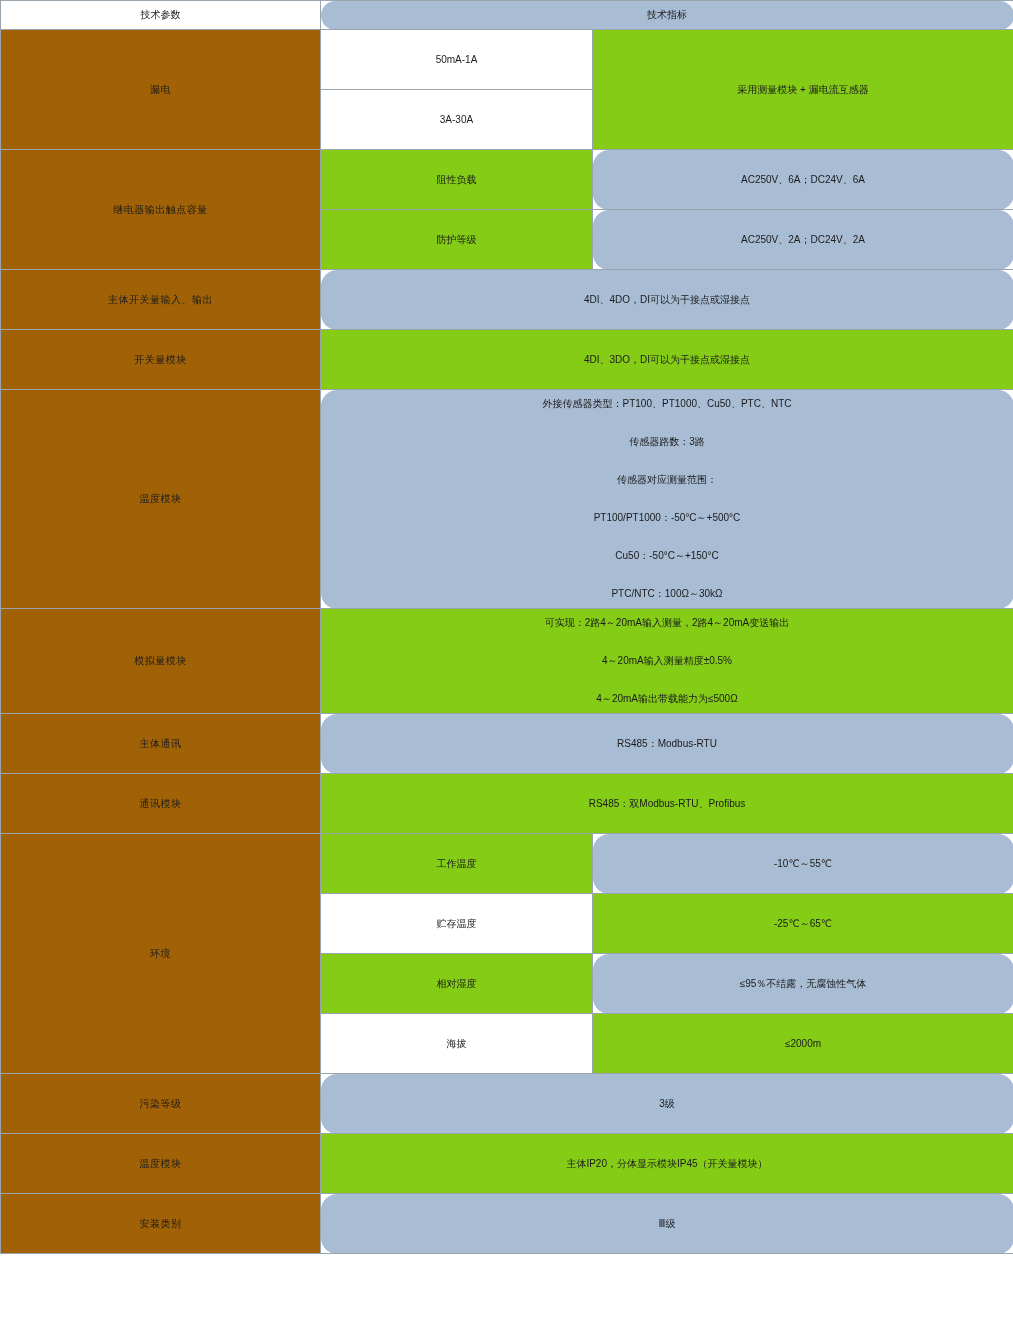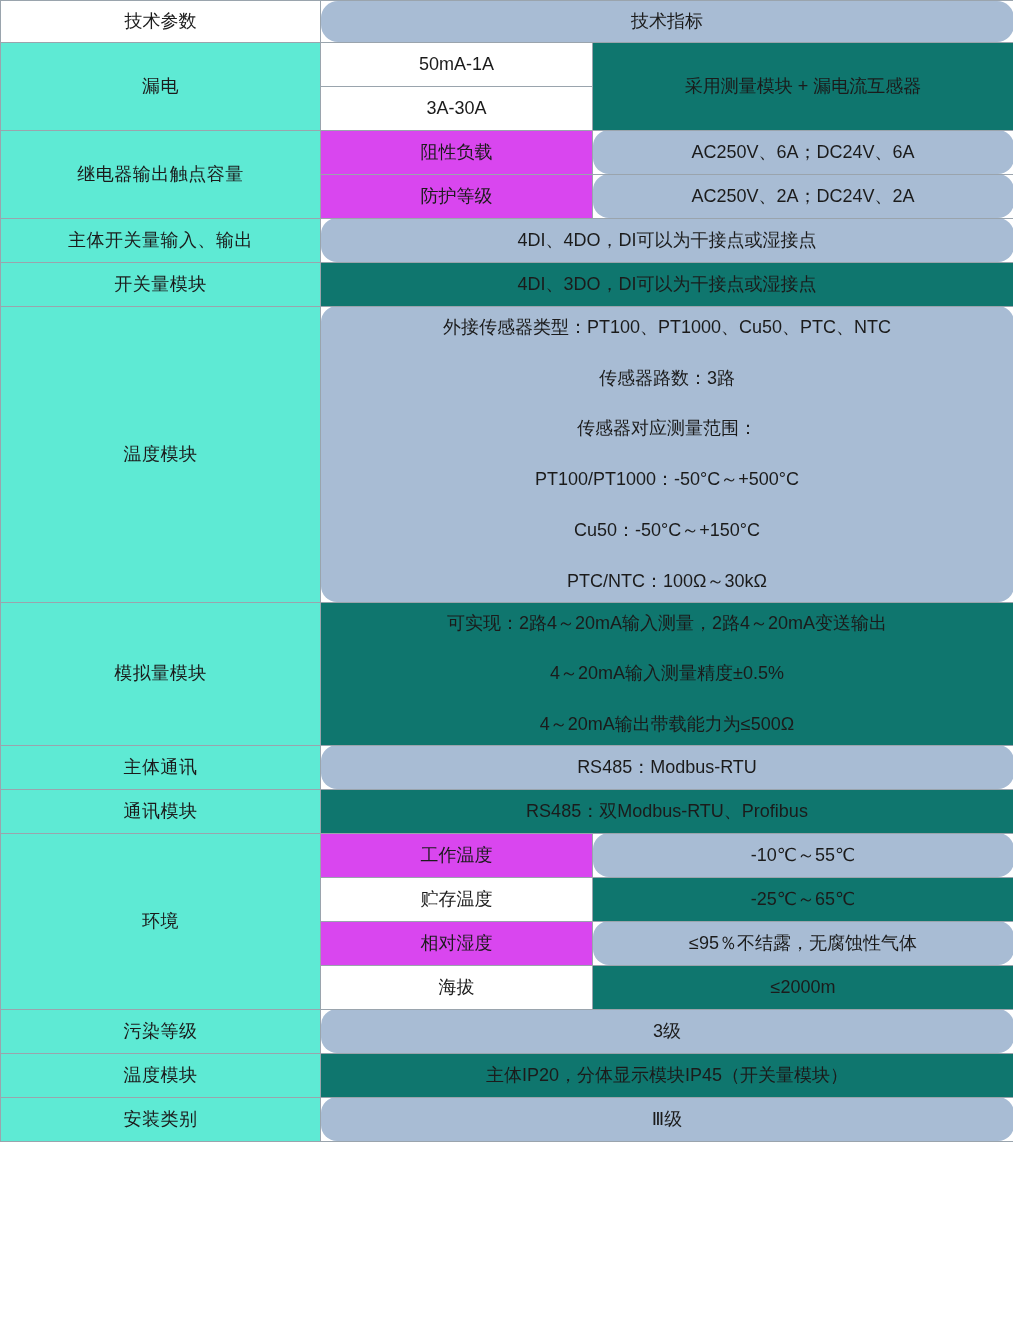--- a/index.html
+++ b/index.html
@@ -17,48 +17,48 @@
     position: relative;
     box-sizing: border-box;
   }
   table.spec {
     width: 1013px;
     border-collapse: collapse;
     table-layout: fixed;
   }
   table.spec td {
     border: 1px solid #9aa4ad;
-    font-size: 18px;
+    font-size: 10px;
     line-height: 1.6;
     text-align: center;
     vertical-align: middle;
     padding: 6px 3px;
     box-sizing: border-box;
   }
   
   td.label {
-    background: #5eead4;
+    background: #a16207;
     width: 320px;
     font-size: 15.5px;
     letter-spacing: 0.5px;
   }
   
   td.val {
     background: #a8bcd4;
     border-radius: 16px;
   }
   td.val-white {
-    background: #0f766e;
+    background: #84cc16;
   }
   td.sub {
     background: #ffffff;
     width: 272px;
   }
   td.sub-blue {
-    background: #d946ef;
+    background: #84cc16;
     width: 272px;
   }
   td.header-left {
     background: #ffffff;
     font-size: 15.5px;
   }
   td.header-right {
     background: #a8bcd4;
     font-size: 15.5px;
     border-radius: 17px;
@@ -68,21 +68,21 @@
     text-align: left;
     padding-left: 96px;
   }
   .block p {
     margin: 0 0 22px 0;
   }
   .block p:last-child {
     margin-bottom: 0;
   }
   .tall {
-    height: 44px;
+    height: 60px;
     margin-left: 12px;
   }
 </style>
 </head>
 <body>
 
 <div id="sheet">
   <table class="spec">
     <colgroup>
       <col style="width:320px">

